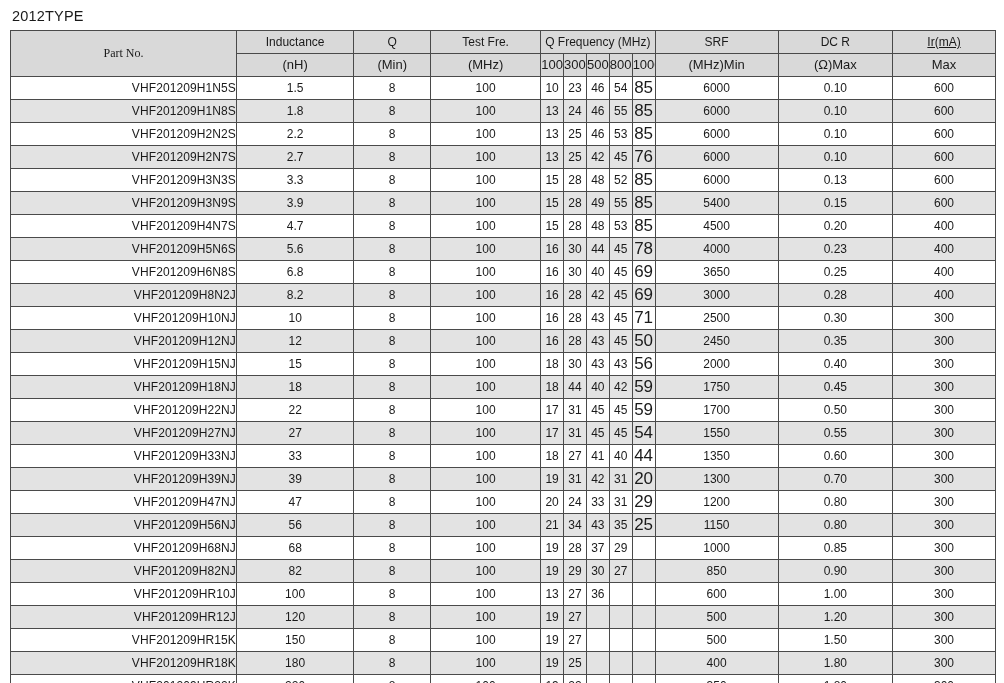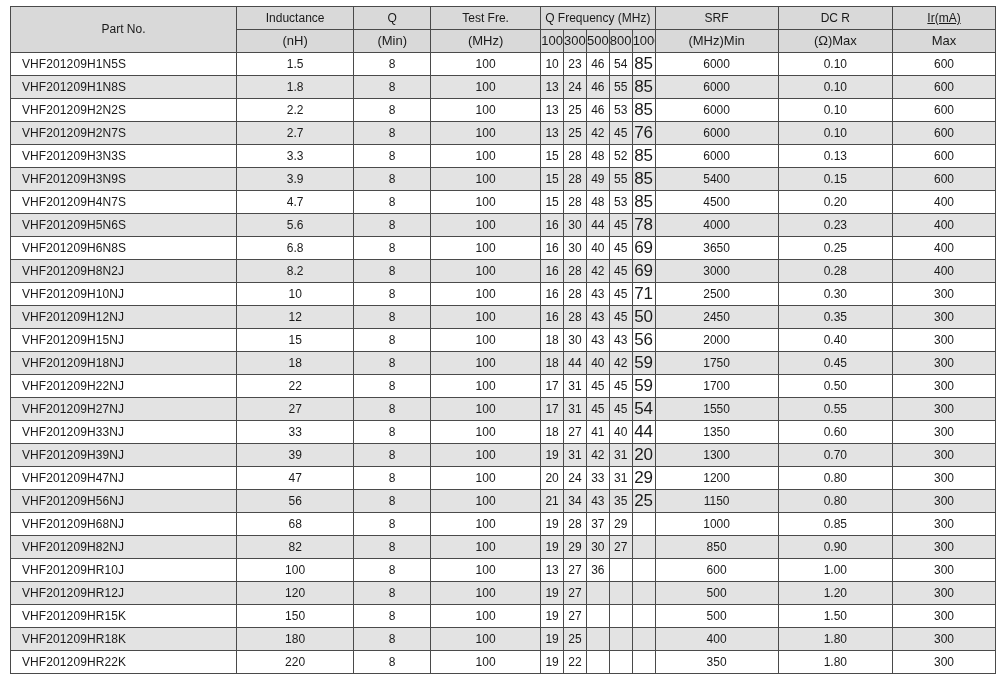--- a/index.html
+++ b/index.html
@@ -39,31 +39,32 @@
     font-weight: normal;
     overflow: hidden;
     white-space: nowrap;
   }
   thead th {
     background: #d9d9d9;
     font-size: 12px;
   }
   .hdr-partno {
     width: 155px;
+    font-family: Liberation Serif, serif;
   }
   .col-ind { width: 80px; margin-top: 29px; }
   .col-q { width: 52px; }
   .col-tf { width: 75px; }
   .col-qf { width: 78px; }
   .col-srf { width: 84px; }
   .col-dcr { width: 78px; }
   .col-ir { width: 70px; text-decoration: underline; }
 
   tbody td.partno {
-    text-align: left;
+    text-align: right;
     padding-left: 11px;
     letter-spacing: 0.1px;
   }
   tbody tr.alt td {
     background: #e3e3e3;
   }
   tbody tr td {
     background: #ffffff;
   }
   
@@ -74,20 +75,21 @@
   }
   .sub { font-size: 13px; }
   .unit-row th { height: 21px; }
   .top-row th { height: 25px; }
 </style>
 </head>
 <body>
 
 <div id="page">
 
+  <div class="doc-title">2012TYPE</div>
 
   <table class="spec">
     <thead>
       <tr class="top-row">
         <th class="hdr-partno" rowspan="2">Part No.</th>
         <th class="col-ind">Inductance</th>
         <th class="col-q">Q</th>
         <th class="col-tf">Test Fre.</th>
         <th class="col-qf" colspan="5">Q Frequency (MHz)</th>
         <th class="col-srf">SRF</th>

